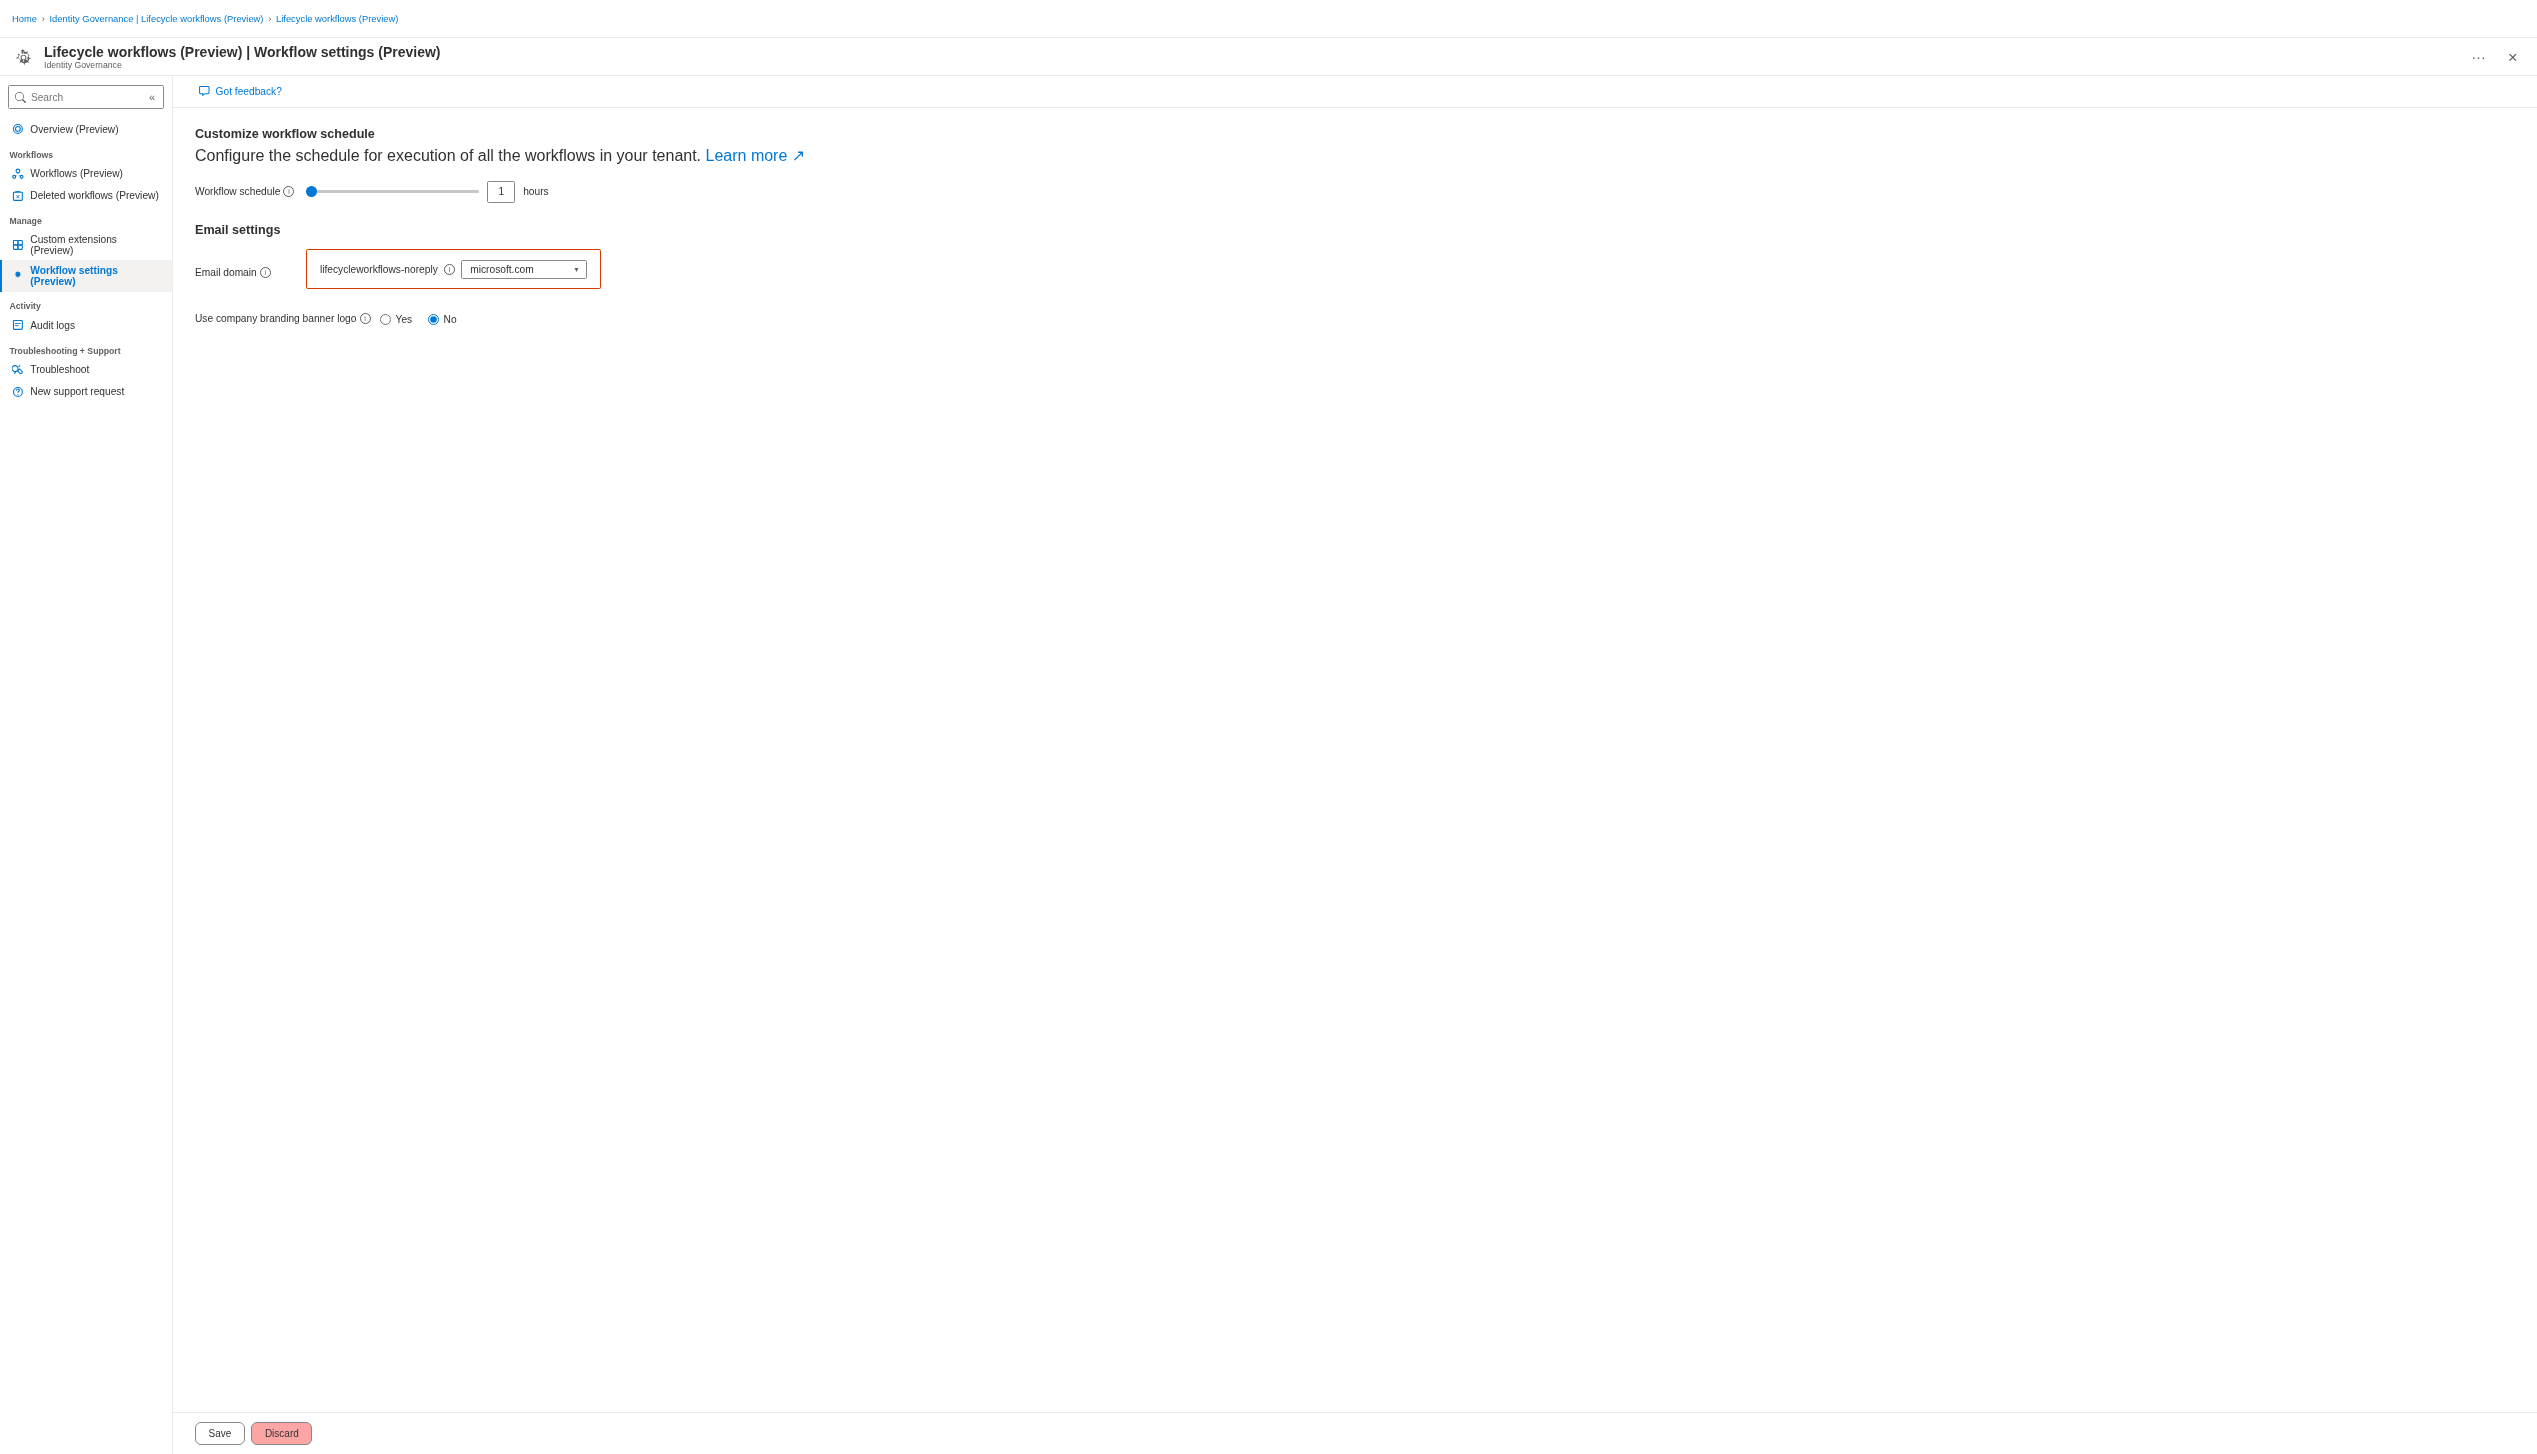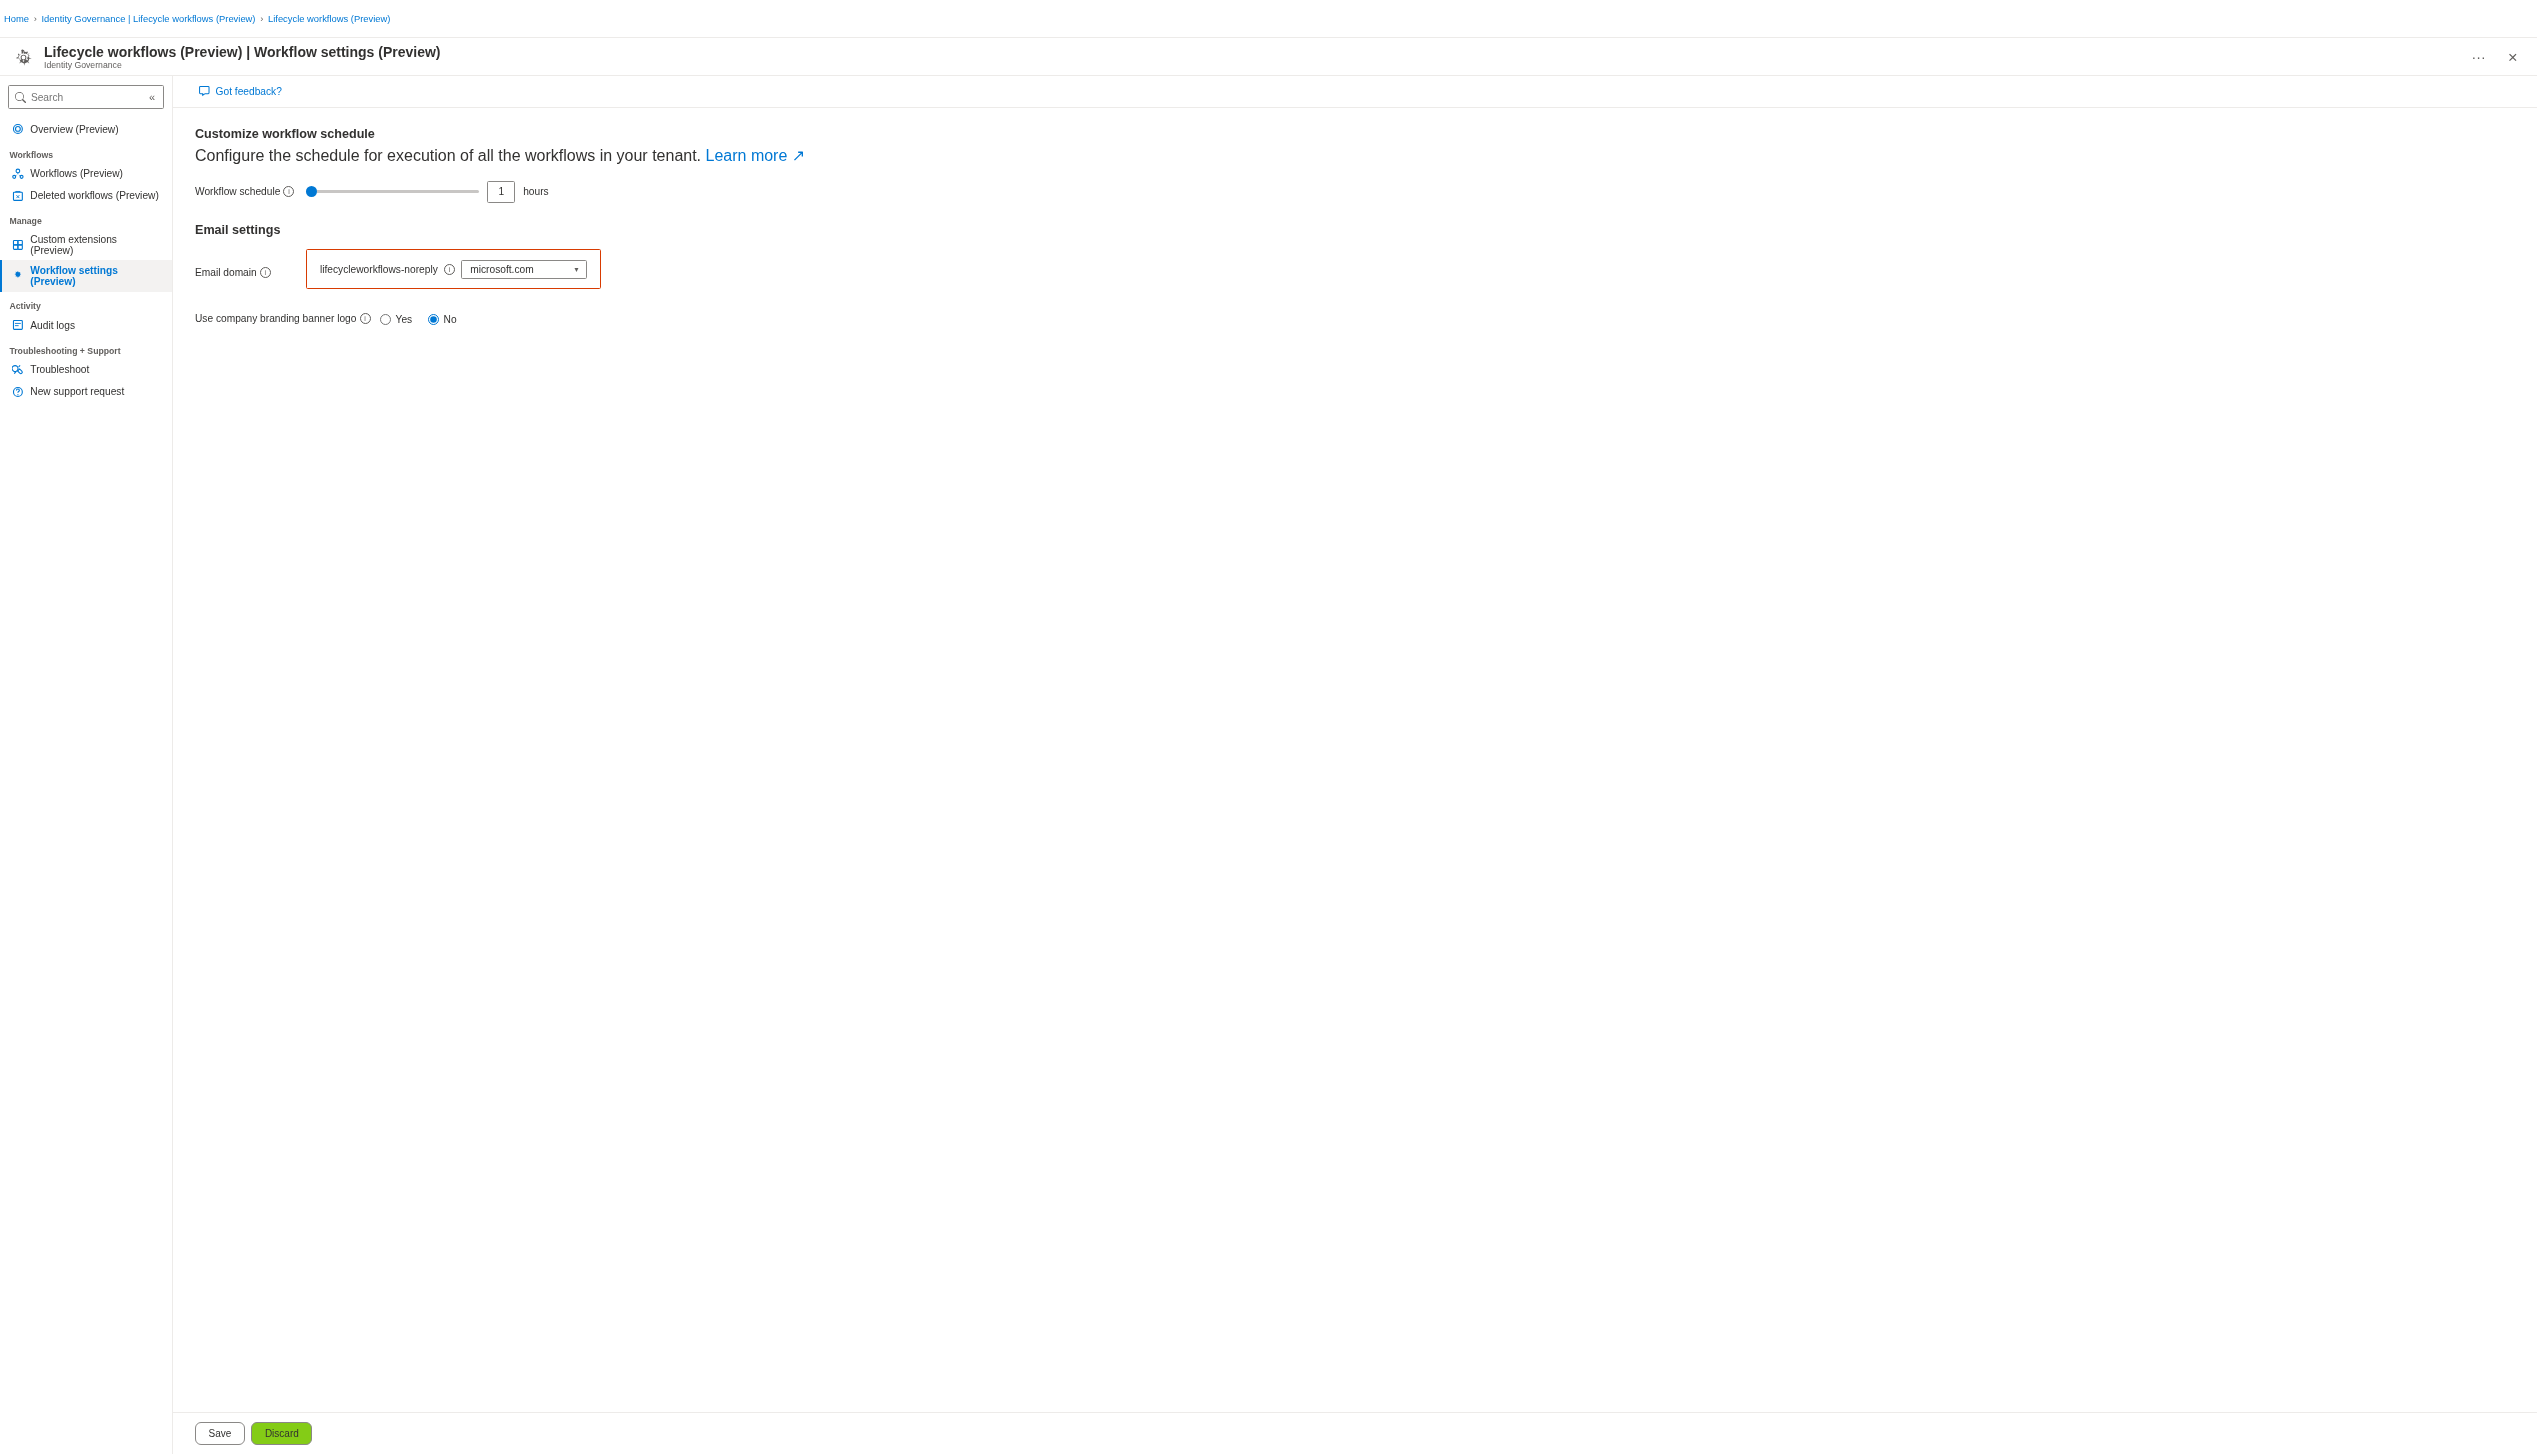--- a/index.html
+++ b/index.html
@@ -1,19 +1,19 @@
 <!DOCTYPE html>
 <html style="font-size:12.6px"><head>
   <meta charset="utf-8">
   <style>
     * { box-sizing: border-box; margin: 0; padding: 0; }
     body { font-family: 'Segoe UI', Arial, sans-serif; font-size: 10.2px; color: #323130; background: #fff; display: flex; flex-direction: column; height: 100vh; overflow: hidden; }
 
     
-    .top-bar { background: #fff; border-bottom: 0.8px solid #edebe9; padding: 0 4px; display: flex; align-items: center; min-height: 38px; }
+    .top-bar { background: #fff; border-bottom: 0.8px solid #edebe9; padding: 0 12px; display: flex; align-items: center; min-height: 38px; }
     .breadcrumb { display: flex; align-items: center; gap: 4.7px; font-size: 9.4px; color: #0078d4; }
     .breadcrumb span { color: #605e5c; }
     .breadcrumb a { color: #0078d4; text-decoration: none; cursor: pointer; }
 
     
     .header { display: flex; align-items: center; padding: 6.3px 12.6px 4.7px 12.6px; border-bottom: 0.8px solid #edebe9; gap: 9.4px; }
     .header-icon { width: 22px; height: 22px; display: flex; align-items: center; justify-content: center; }
     .header-icon svg { width: 19px; height: 19px; fill: #605e5c; }
     .header-title-group { flex: 1; }
     .header-title { font-size: 14px; font-weight: 600; color: #323130; }
@@ -75,21 +75,21 @@
 
     
     .radio-group { display: flex; align-items: center; gap: 15.7px; margin-top: 3.1px; }
     .radio-label { display: flex; align-items: center; gap: 4.7px; font-size: 10.2px; cursor: pointer; }
     .radio-input { accent-color: #0078d4; width: 11px; height: 11px; }
 
     
     .content-footer { border-top: 0.8px solid #edebe9; padding: 9.4px 22px; display: flex; align-items: center; gap: 6.3px; }
     .btn { padding: 4.7px 12.6px; font-size: 10px; border-radius: 6px; cursor: pointer; border: 0.8px solid transparent; }
     .btn-primary { background: #fff; color: #323130; border: 0.8px solid #8a8886; }
-    .btn-secondary { background: #84cc16; color: #323130; border: 0.8px solid #8a8886; }
+    .btn-secondary { background: #fca5a5; color: #323130; border: 0.8px solid #8a8886; }
   </style>
 </head>
 <body>
 
 <div class="top-bar">
   <nav class="breadcrumb">
     <a href="#">Home</a>
     <span>›</span>
     <a href="#">Identity Governance | Lifecycle workflows (Preview)</a>
     <span>›</span>

